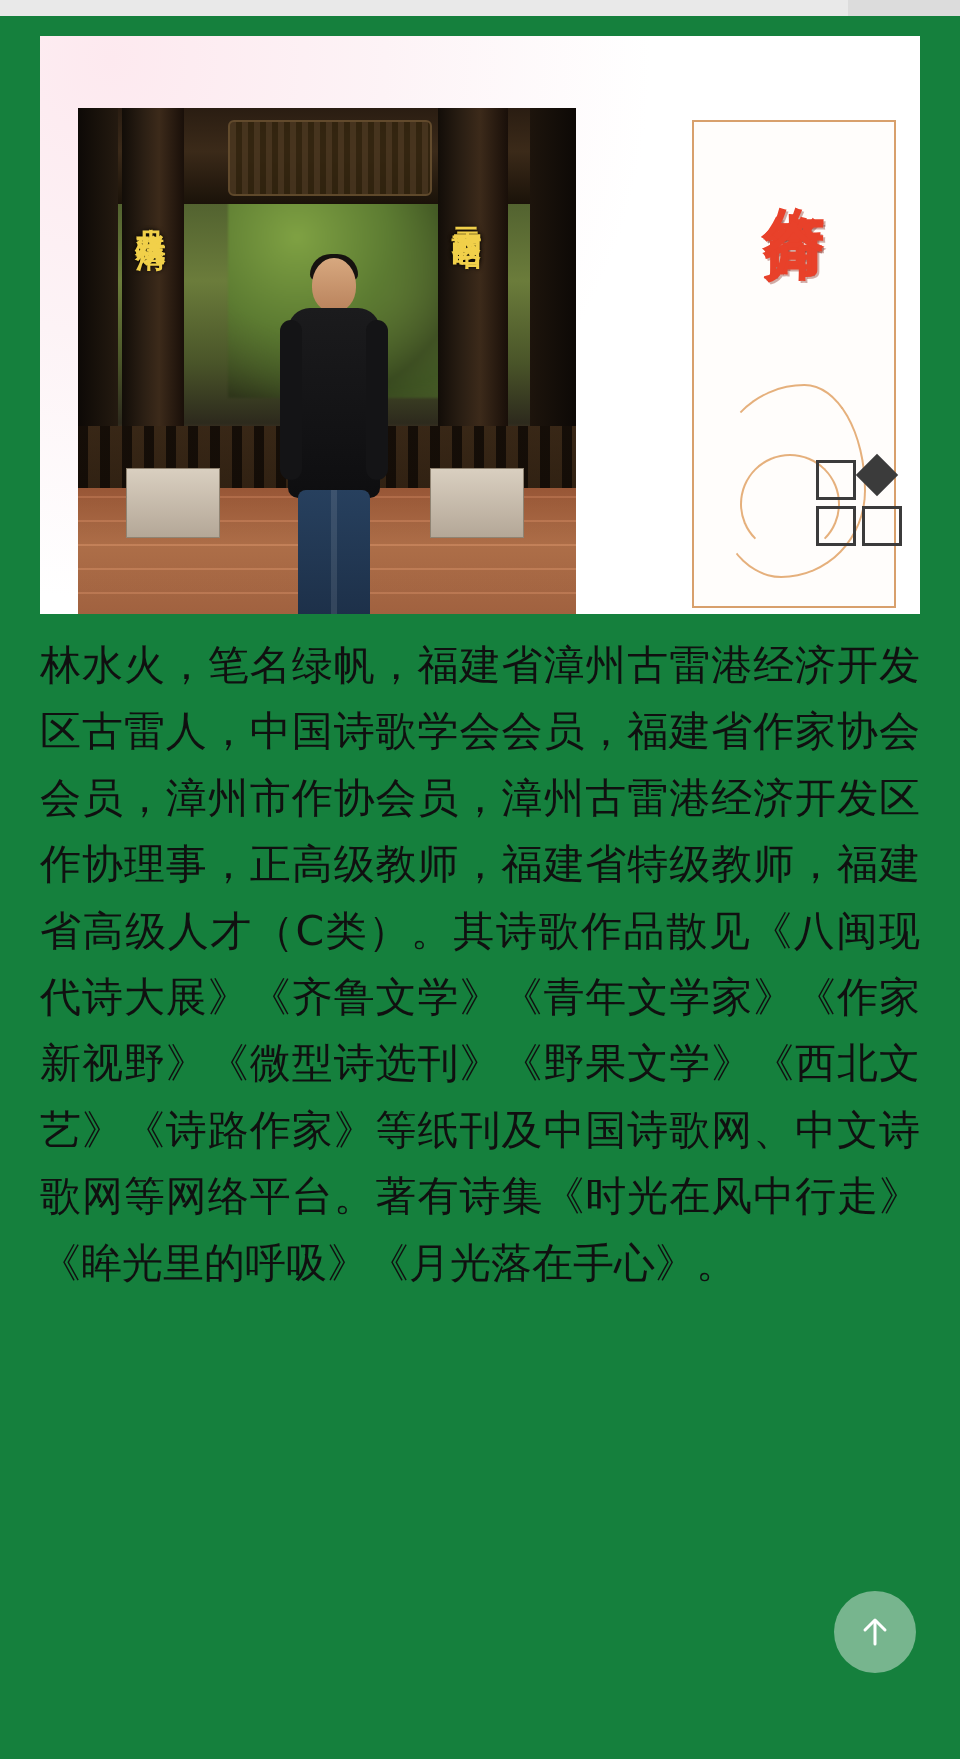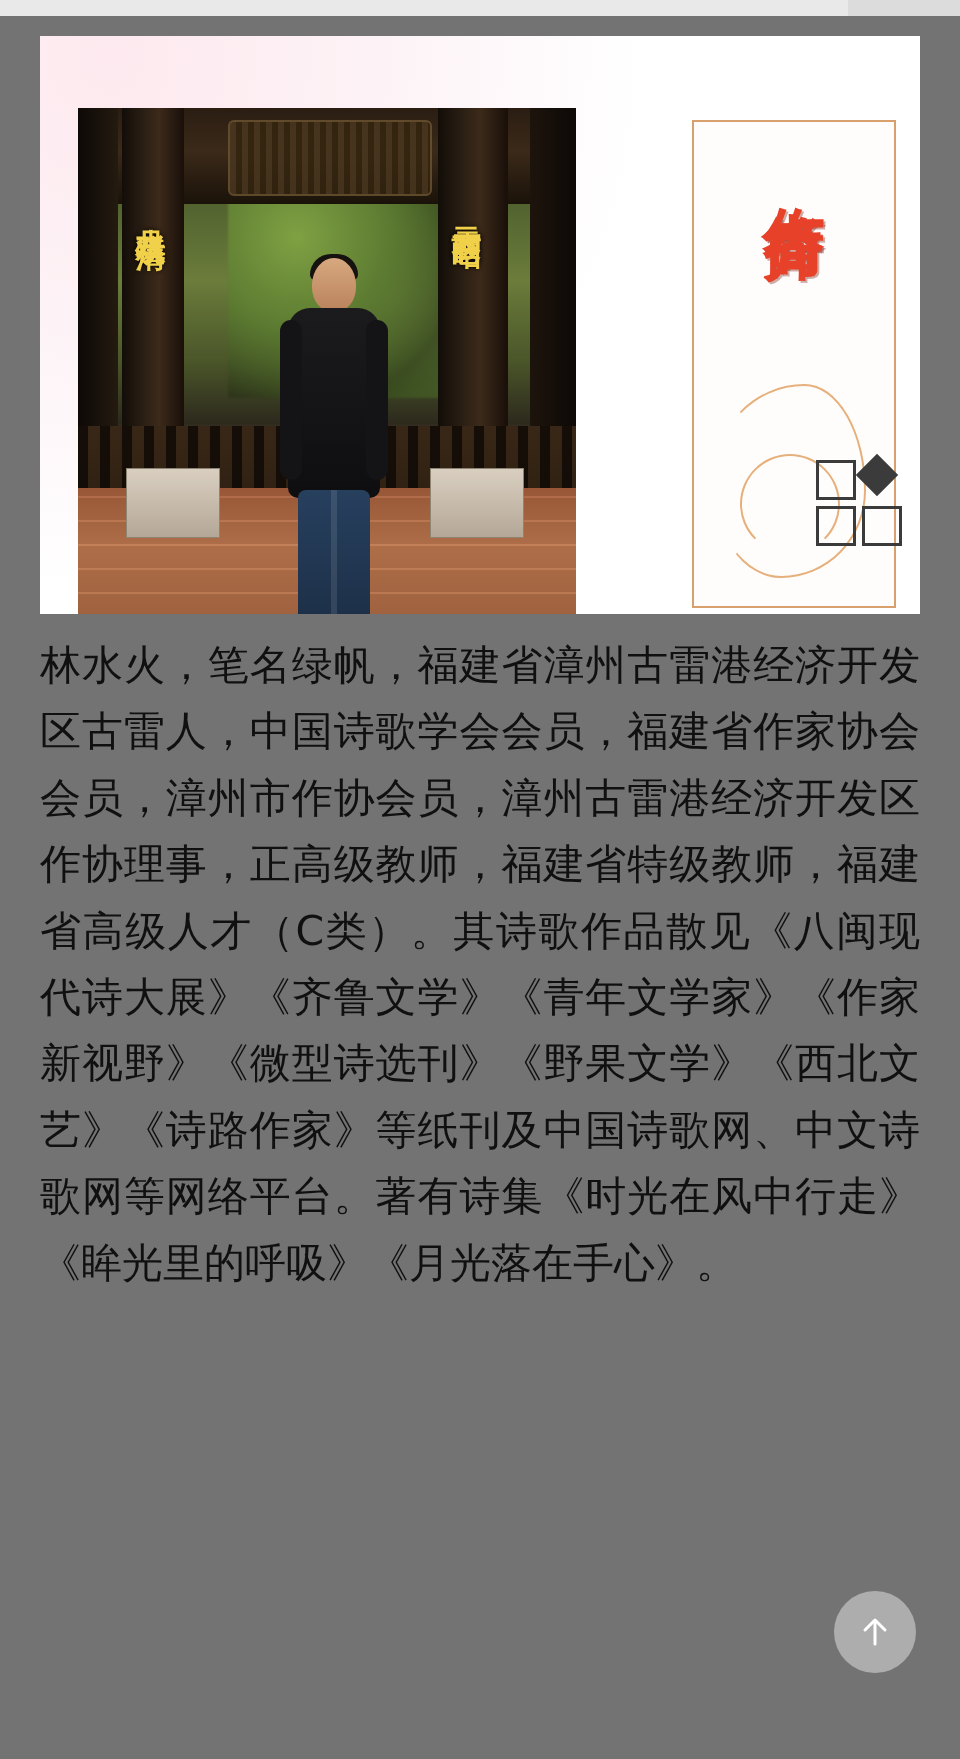--- a/index.html
+++ b/index.html
@@ -31,21 +31,21 @@
     background: #dcdcdc;
   }
 
   
   .card {
     position: absolute;
     top: 16px;
     left: 0;
     width: 960px;
     height: 1743px;
-    background: #737373;
+    background: #15803d;
     box-sizing: border-box;
     padding: 20px 40px 16px 40px;
   }
 
   
   .header-figure {
     position: relative;
     width: 880px;
     height: 578px;
     background: #ffffff;

